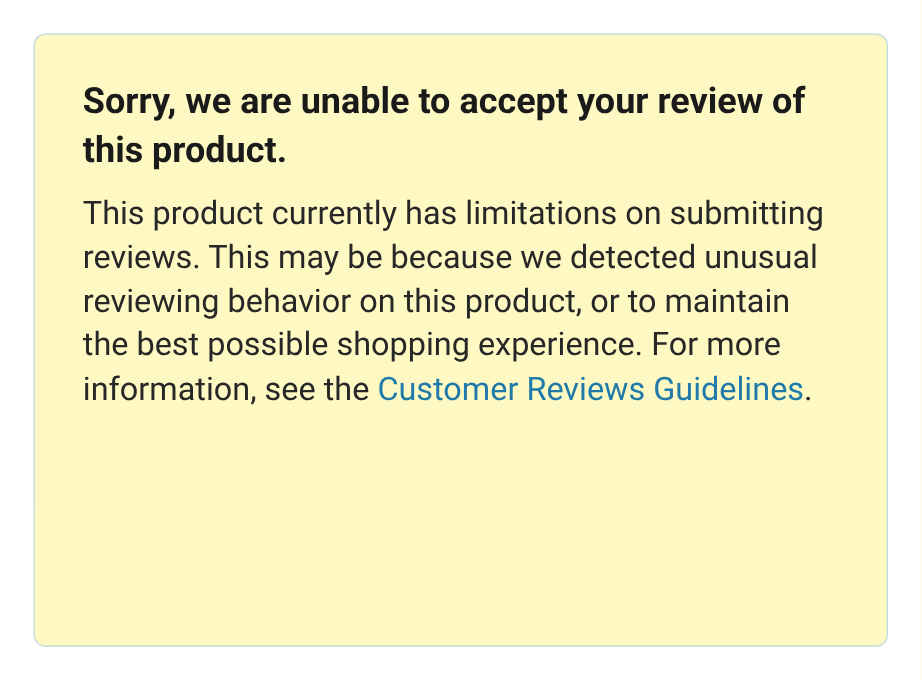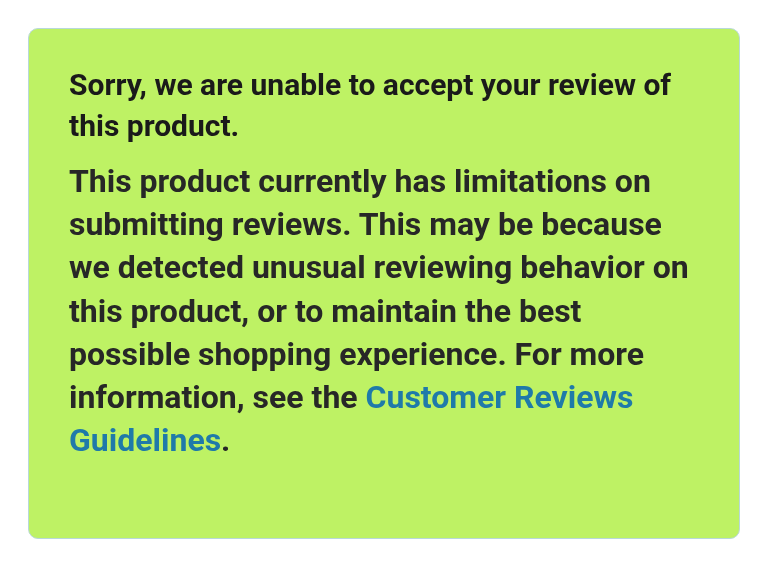--- a/index.html
+++ b/index.html
@@ -10,35 +10,35 @@
     body {
       font-family: -apple-system, BlinkMacSystemFont, "Segoe UI", Roboto, Helvetica, Arial, sans-serif;
       background: #ffffff;
       width: 768px;
       height: 567px;
       padding: 28px;
     }
     .alert-box {
       border: 1px solid #b8d8da;
       border-radius: 10px;
-      background: #bef264;
+      background: #fef9c3;
       padding: 36px 40px 40px 40px;
       width: 100%;
       height: 100%;
     }
     .alert-heading {
       font-size: 30px;
       font-weight: 700;
       color: #1a1a1a;
       line-height: 1.35;
       margin-bottom: 14px;
     }
     .alert-body {
-      font-size: 32px;
-      font-weight: 700;
+      font-size: 27px;
+      font-weight: 400;
       color: #272727;
       line-height: 1.35;
     }
     .alert-link {
       color: #1f7aa9;
       text-decoration: none;
       cursor: pointer;
     }
   </style>
 </head>

